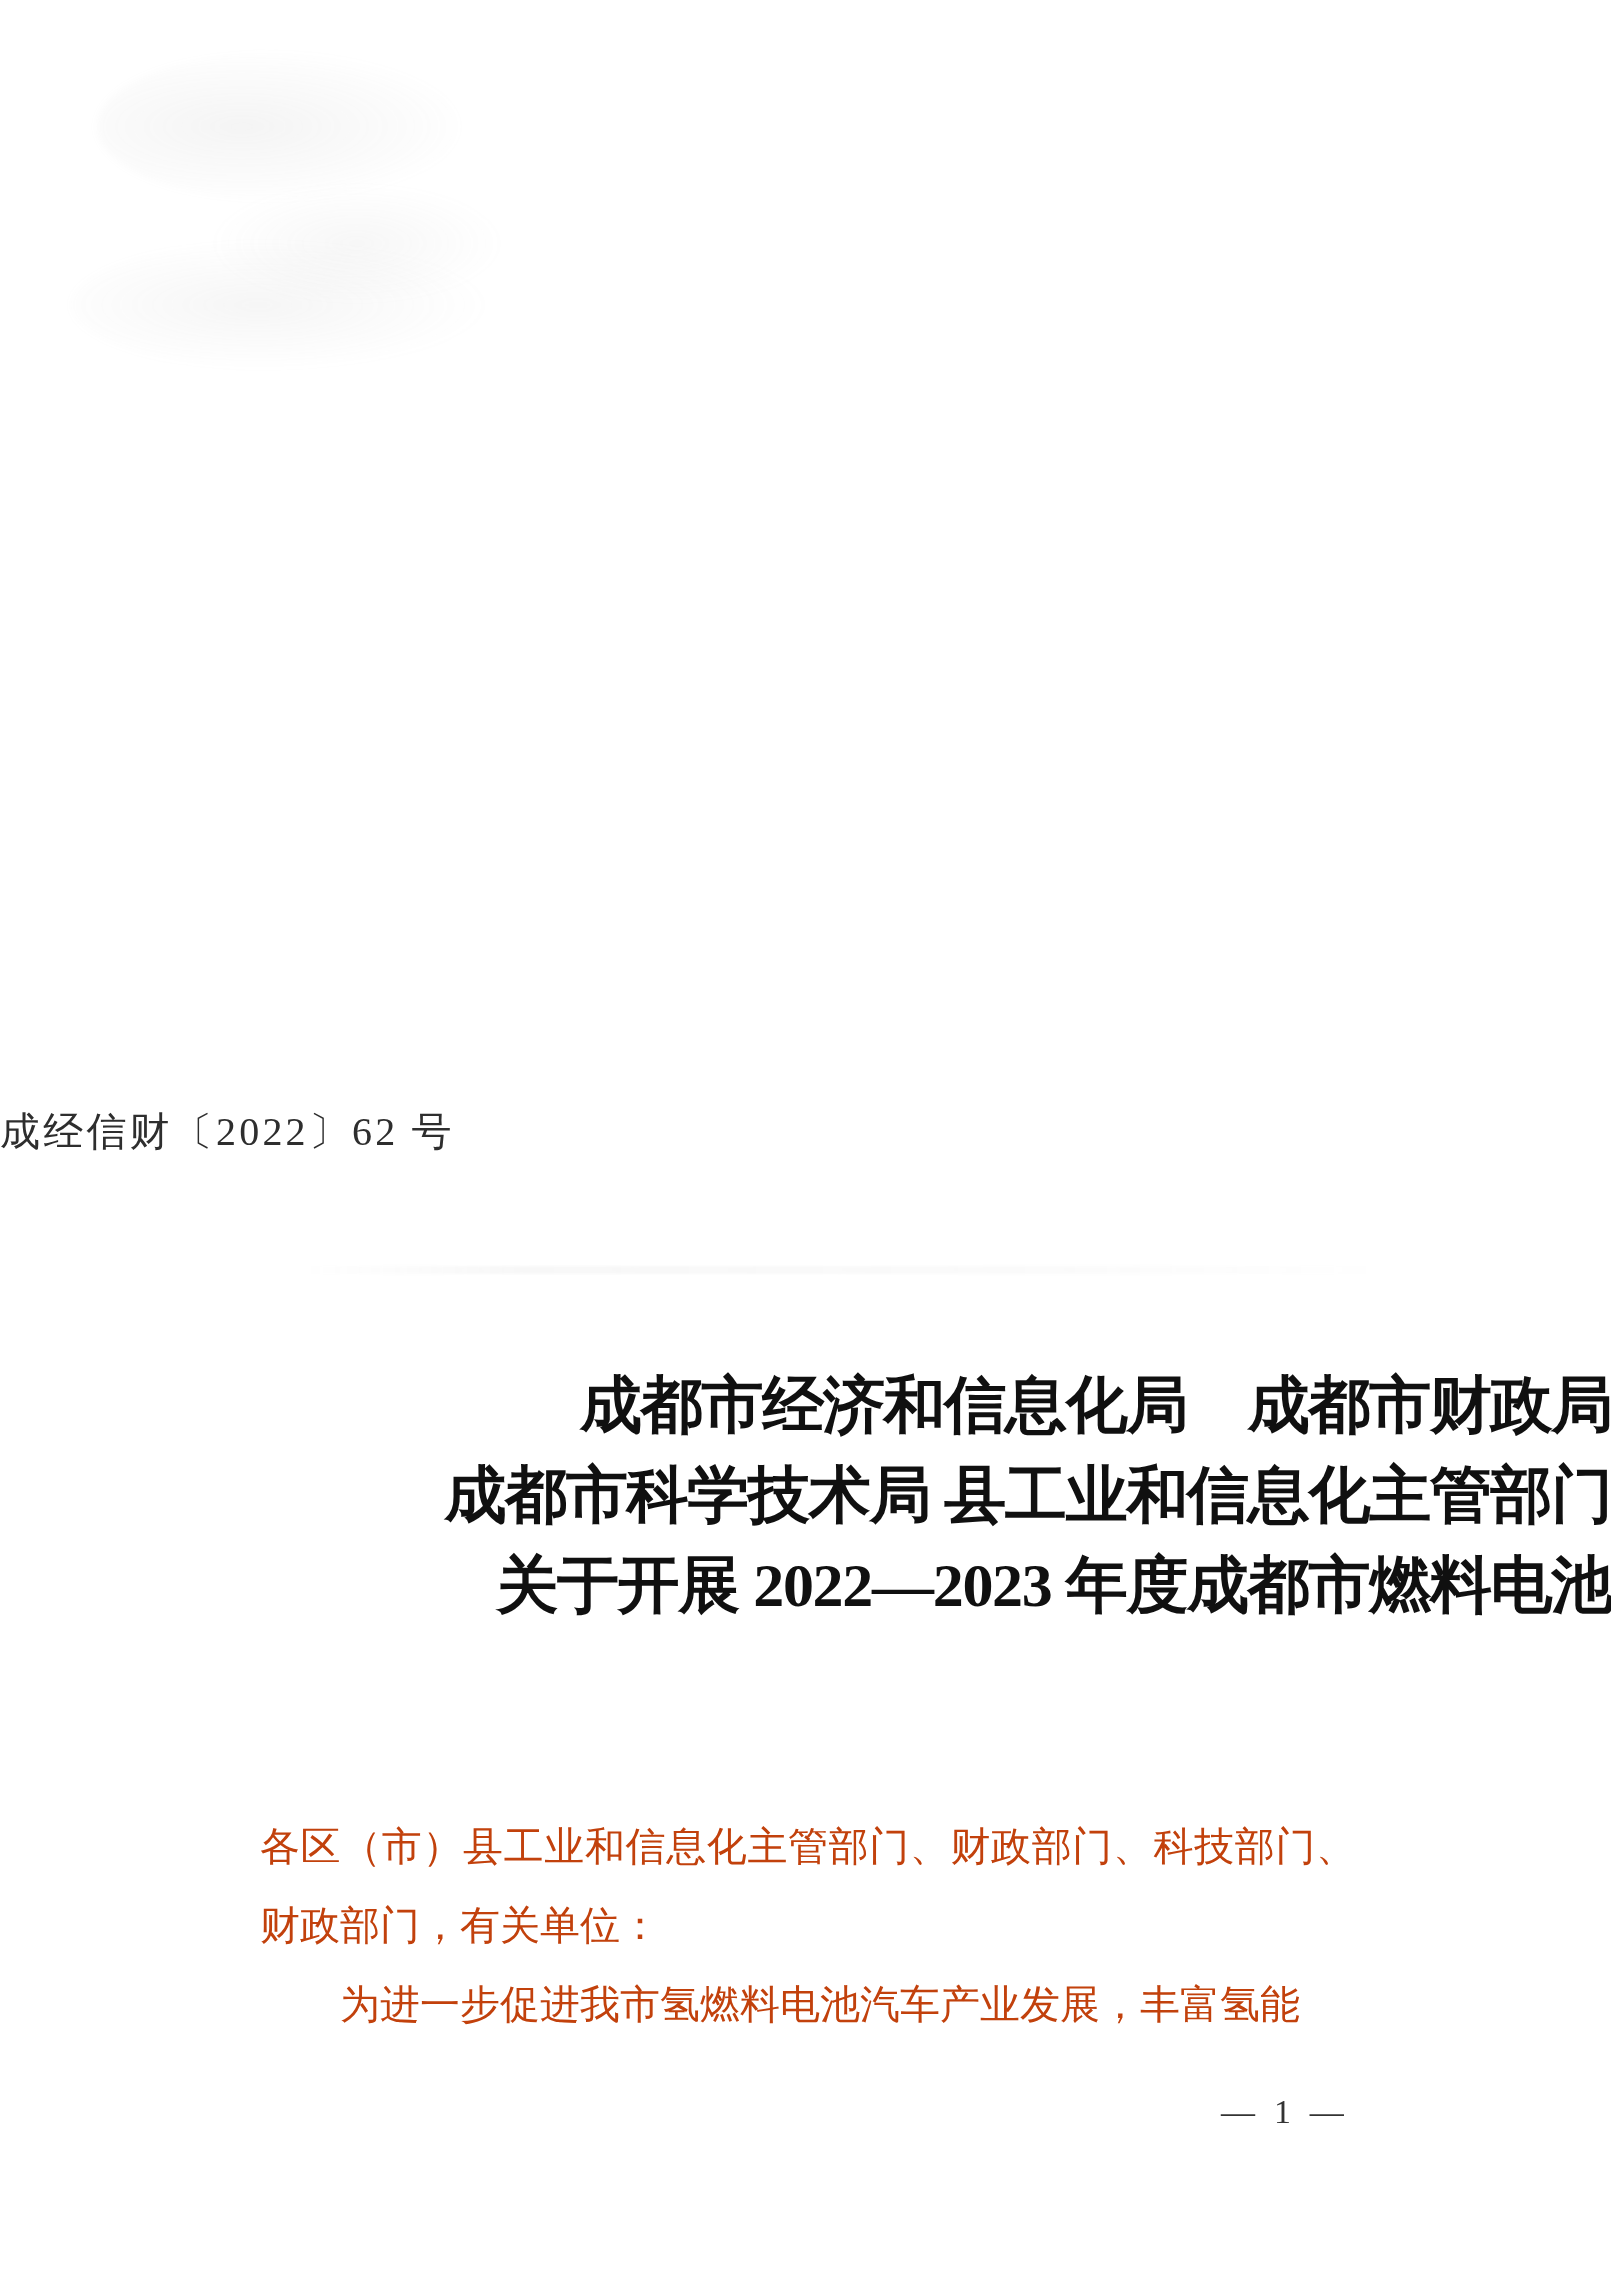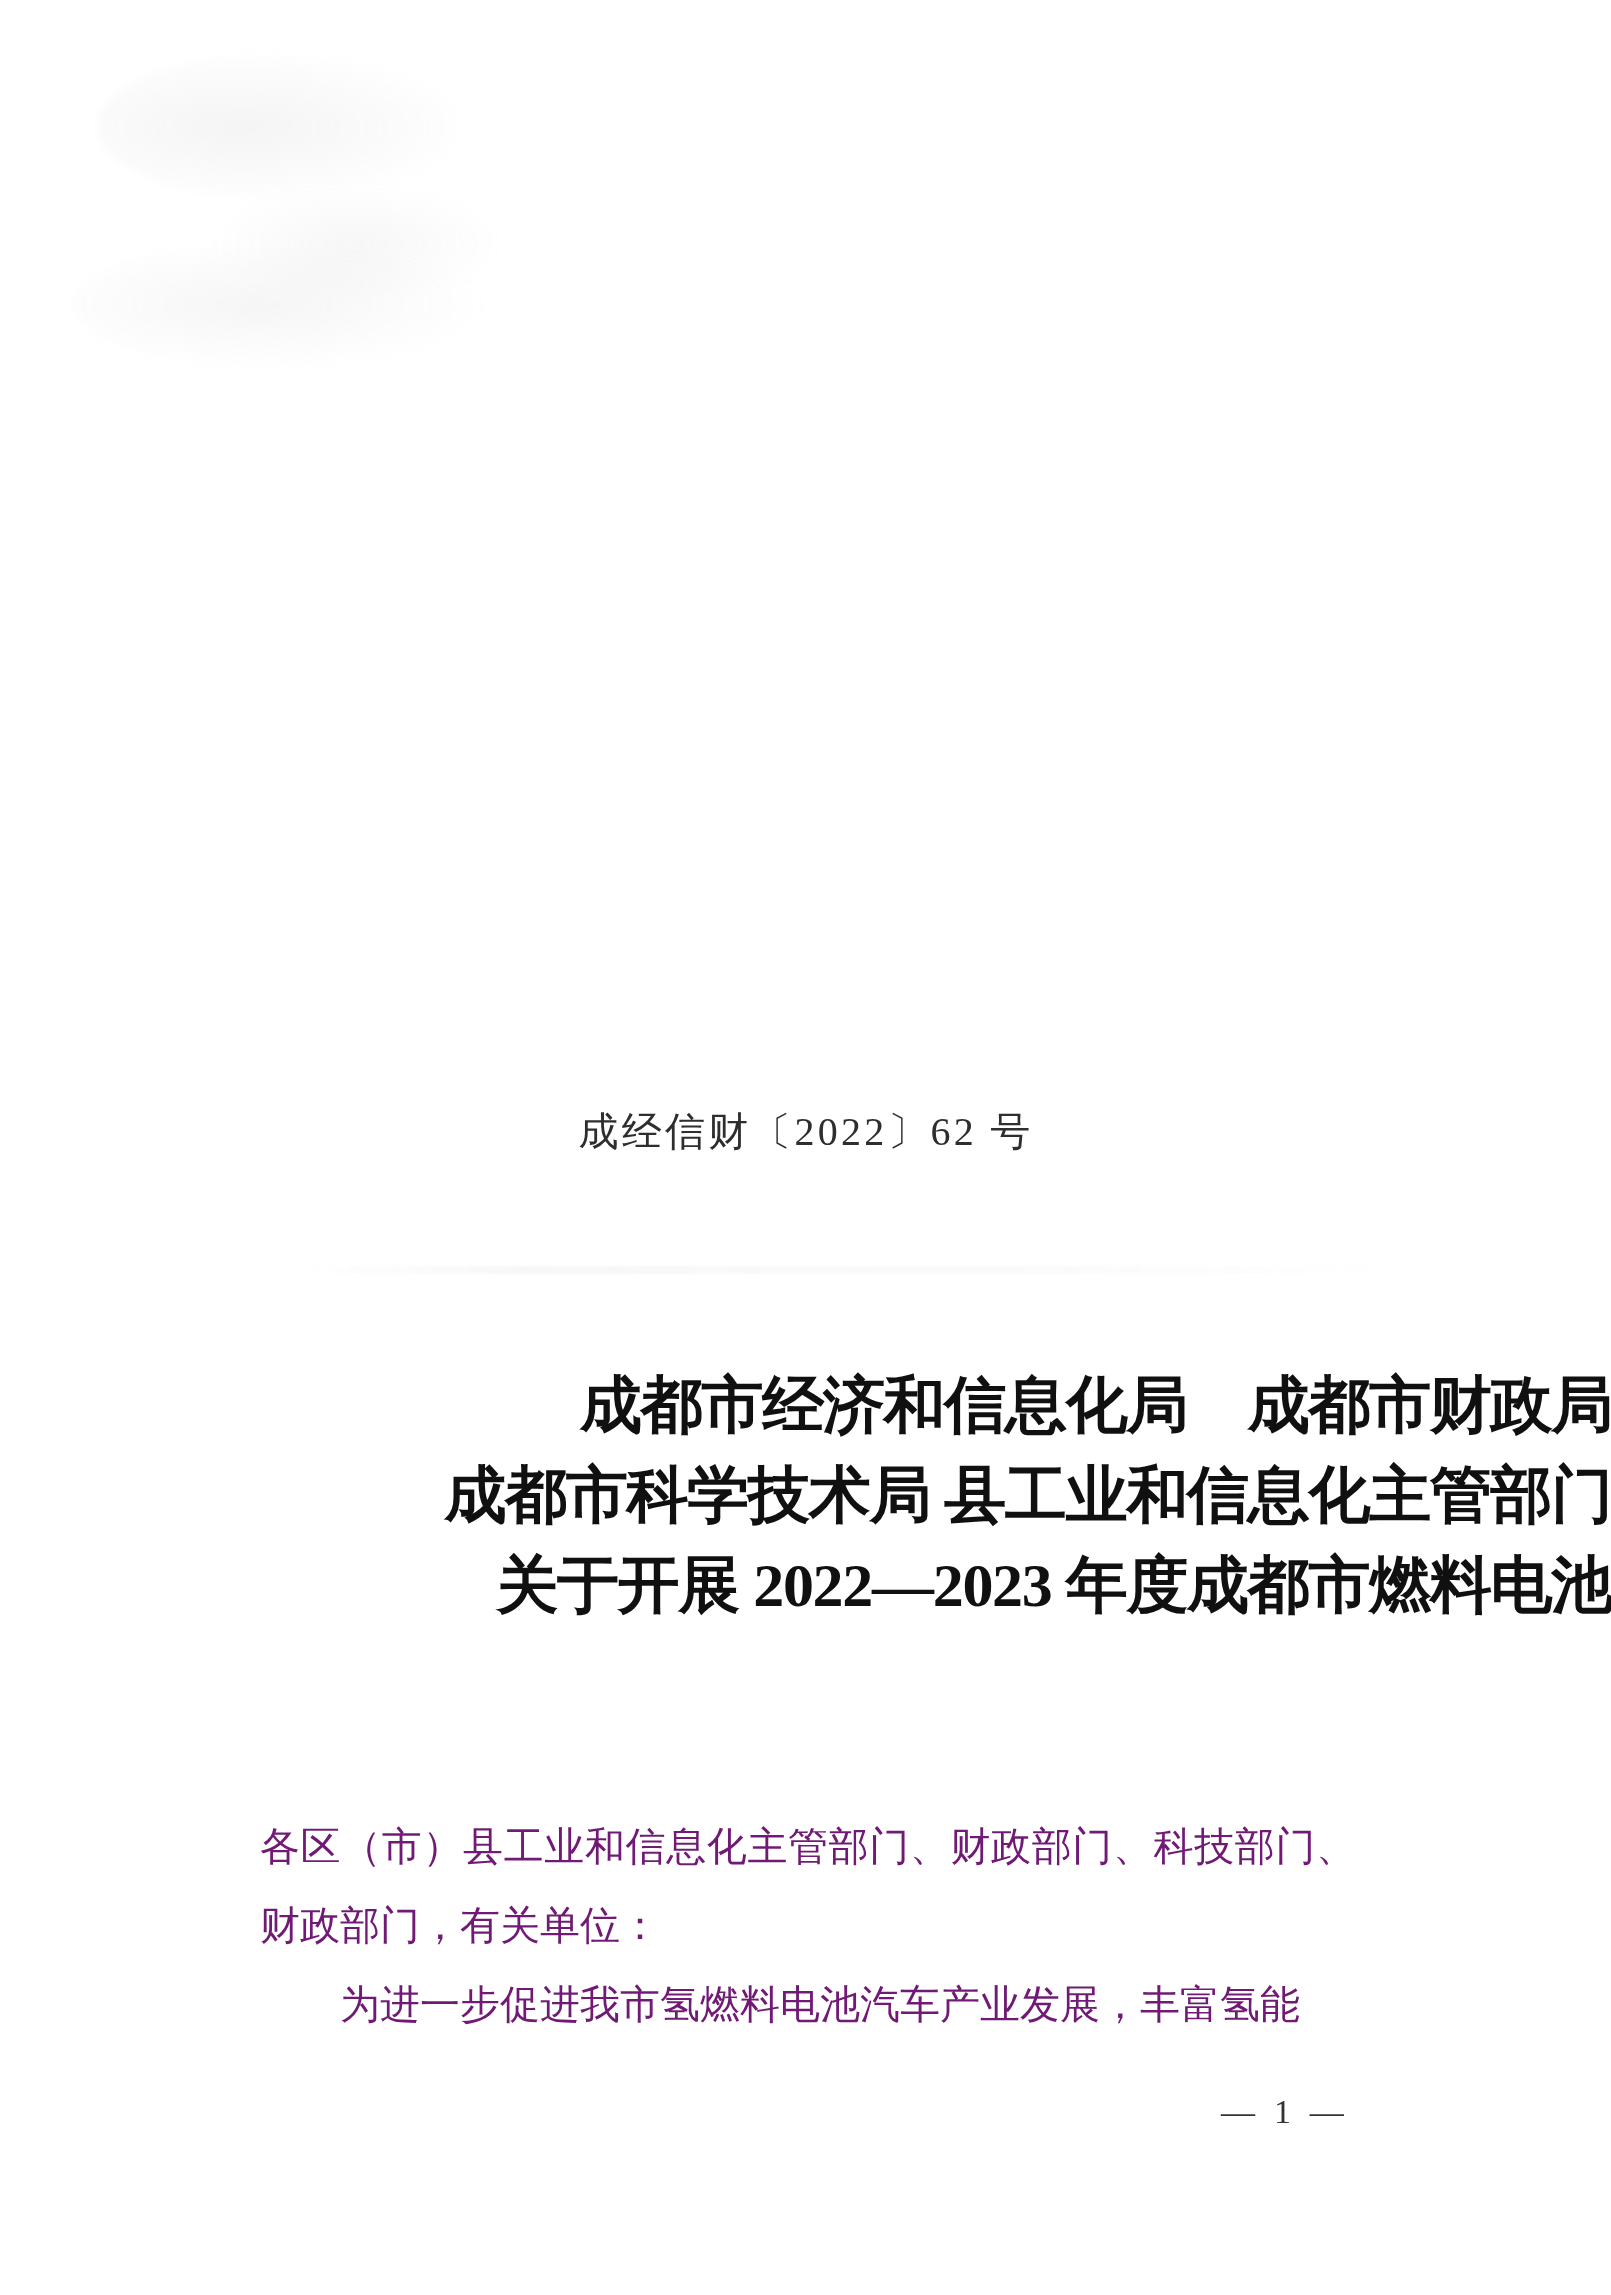--- a/index.html
+++ b/index.html
@@ -33,21 +33,21 @@
     filter: blur(1.3px);
     pointer-events: none;
   }
 
   .doc-number {
     position: absolute;
     left: 0; right: 0;
     top: 1103px;
     height: 58px;
     line-height: 58px;
-    text-align: center;
+    text-align: left;
     font-size: 40px;
     letter-spacing: 3.2px;
     color: #2e2e2e;
   }
 
   .title {
     position: absolute;
     left: 0; right: 0;
     top: 1360px;
     text-align: right;
@@ -59,21 +59,21 @@
   }
   .title-line { display: block; }
 
   .body-text {
     position: absolute;
     left: 260px;
     width: 1096px;
     top: 1807px;
     font-size: 40px;
     line-height: 79px;
-    color: #701a75;
+    color: #c2410c;
   }
   .salutation-line { display: block; }
   .justify-full { text-align: justify; text-align-last: justify; }
   .para-line { display: block; text-indent: 80px; }
 
   .page-number {
     position: absolute;
     top: 2093px;
     right: 263px;
     font-size: 34px;

